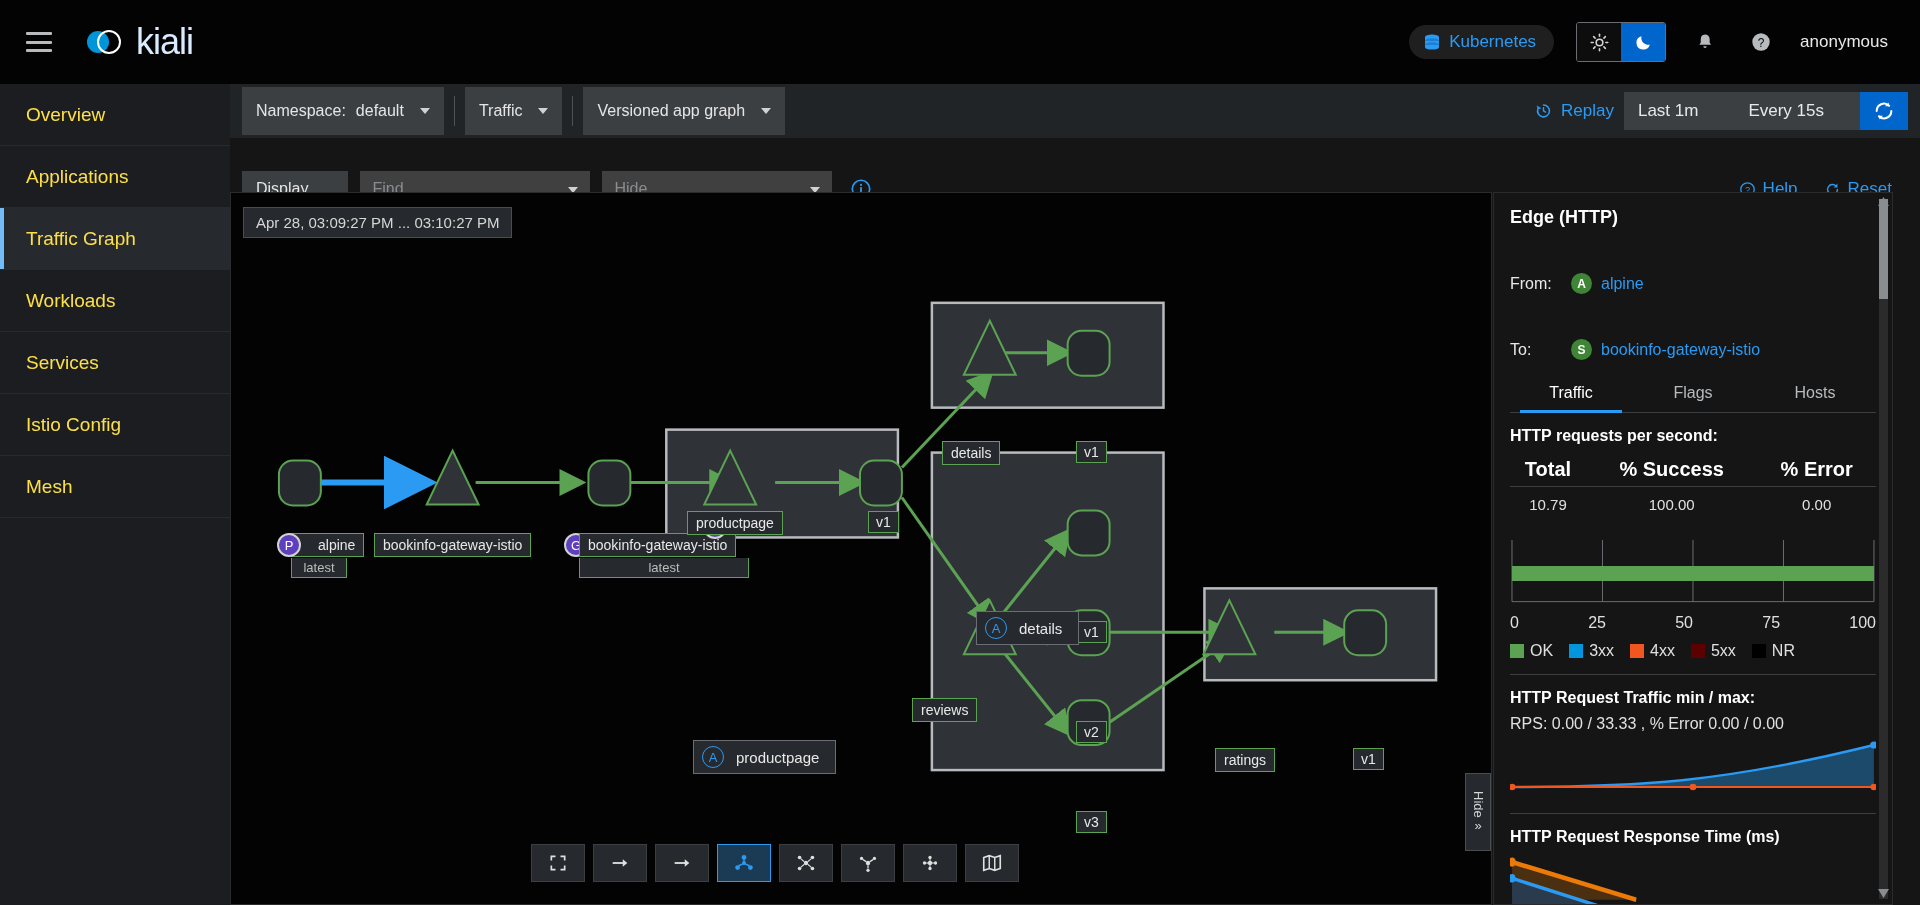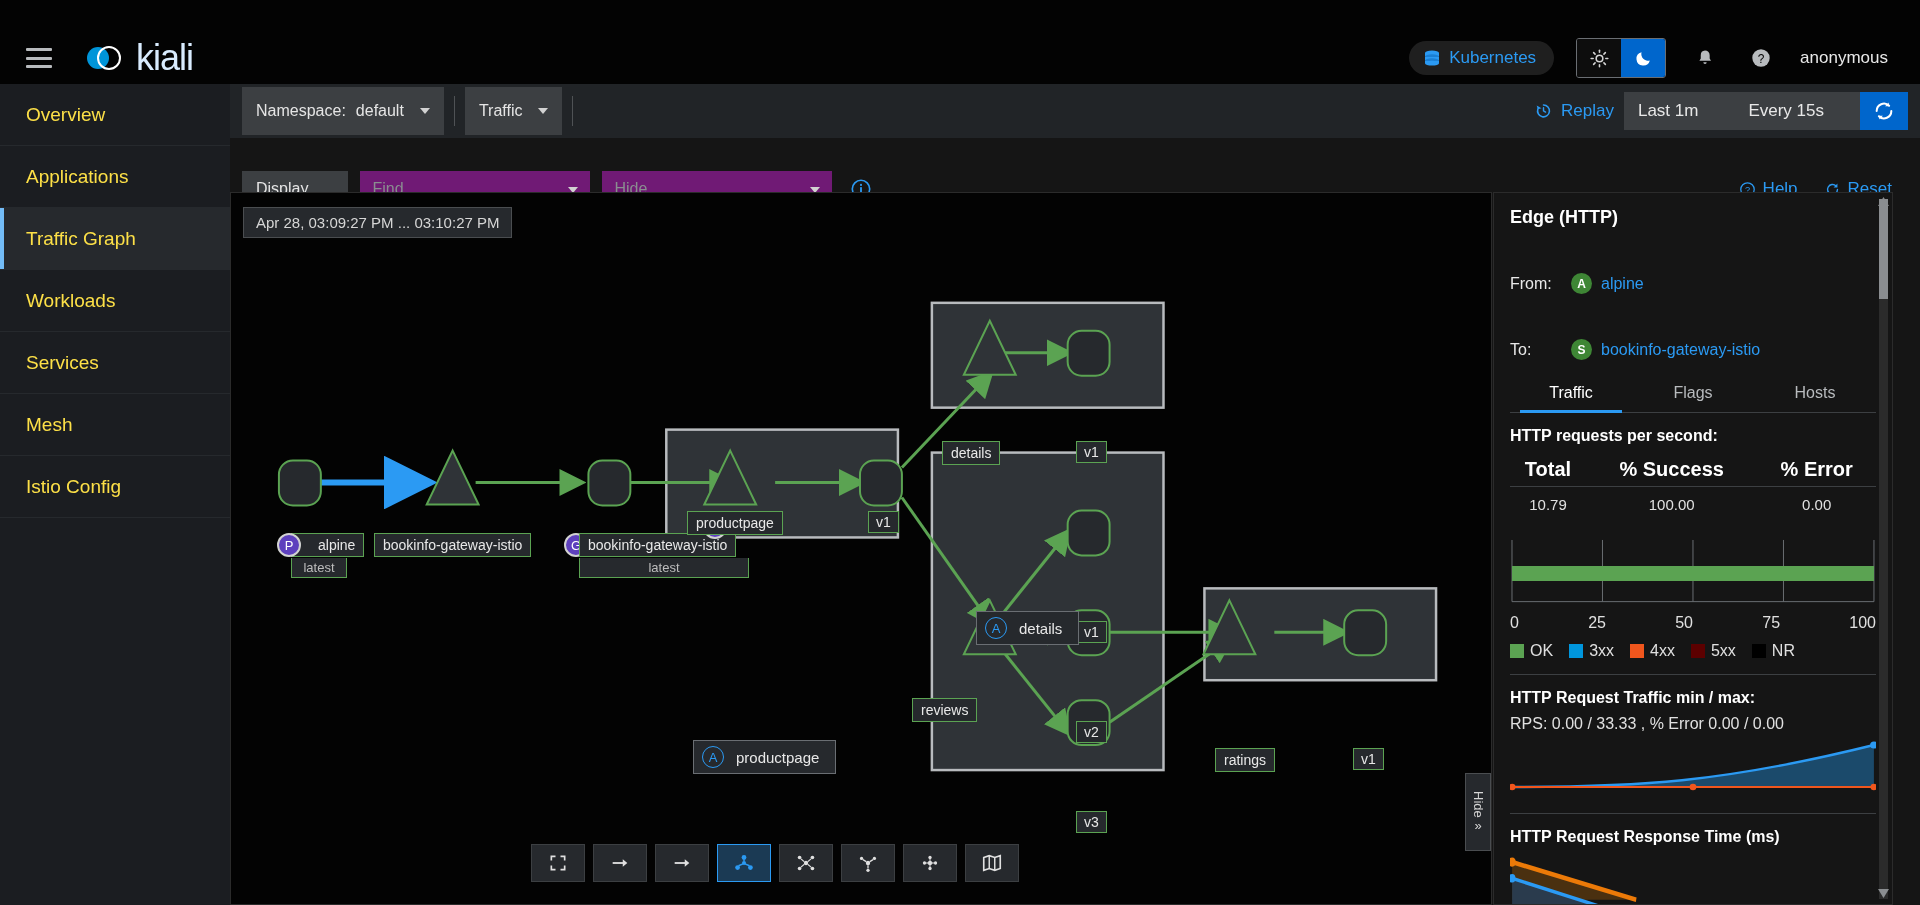--- a/index.html
+++ b/index.html
@@ -7,21 +7,21 @@
     width: 1920px; height: 905px;
     background: #030303;
     font-family: "Liberation Sans", sans-serif;
     color: #e0e0e0;
     overflow: hidden;
   }
   .app { position: relative; width: 1920px; height: 905px; }
 
   
   .masthead {
-    position: absolute; top: 16px; left: 0; width: 1920px; height: 84px;
+    position: absolute; top: 0; left: 0; width: 1920px; height: 84px;
     background: #030303; display: flex; align-items: center;
   }
   .hamburger {
     width: 26px; height: 20px; margin-left: 26px; margin-right: 30px;
     display: flex; flex-direction: column; justify-content: space-between; cursor: pointer;
   }
   .hamburger span { display: block; height: 3px; background: #b8bbbe; border-radius: 1px; }
   .brand { display: flex; align-items: center; gap: 10px; }
   .brand-logo { width: 44px; height: 44px; position: relative; }
   .brand-text { font-size: 36px; color: #d9ecff; letter-spacing: -1px; font-weight: 400; }
@@ -94,21 +94,21 @@
 
   .toolbar2 {
     height: 54px; display: flex; align-items: center; padding: 0 12px;
     background: #151515; gap: 12px; margin-top: 24px;
   }
   .display-btn {
     display: flex; align-items: center; gap: 26px; background: #3c3f42;
     height: 36px; padding: 0 14px; color: #e5e5e5; font-size: 16px; cursor: pointer;
   }
   .find-input {
-    width: 230px; height: 36px; background: #701a75; border: none;
+    width: 230px; height: 36px; background: #404040; border: none;
     border-bottom: 1px solid #8a8d90; color: #e5e5e5; font-size: 16px;
     padding: 0 30px 0 12px; font-family: "Liberation Sans", sans-serif;
   }
   .find-input::placeholder { color: #8a8d90; }
   .input-wrap { position: relative; display: inline-block; }
   .input-wrap .caret2 {
     position: absolute; right: 12px; top: 16px;
     border-left: 5px solid transparent; border-right: 5px solid transparent;
     border-top: 6px solid #d2d2d2; pointer-events: none;
   }
@@ -304,41 +304,45 @@
     <div class="nav-item active">
       <span>Traffic Graph</span>
     </div>
     <div class="nav-item">
       <span>Workloads</span>
     </div>
     <div class="nav-item">
       <span>Services</span>
     </div>
     <div class="nav-item">
+      <span>Istio Config</span>
+    </div>
+    <div class="nav-item">
       <span>Mesh</span>
-    </div>
-    <div class="nav-item">
-      <span>Istio Config</span>
     </div>
   </div>
 
   <div class="content">
 
     <div class="toolbar">
       <div class="ctl">
         <span>Namespace:</span>
         <span>default</span>
         <i class="caret"></i>
       </div>
       <div class="vsep"></div>
       <div class="ctl">
         <span>Traffic</span>
         <i class="caret"></i>
       </div>
       <div class="vsep"></div>
+      <div class="ctl">
+        <span>Versioned app graph</span>
+        <i class="caret"></i>
+      </div>
 
       <div class="toolbar-right">
         <div class="replay-btn">
           <svg width="19" height="19" viewBox="0 0 24 24">
             <path d="M12 5a7.5 7.5 0 1 1-7.1 5.1" fill="none" stroke="#2b9af3" stroke-width="2" stroke-linecap="round"></path>
             <path d="M3.4 5.6l1.3 4.8 4.8-1.3z" fill="#2b9af3"></path>
             <path d="M12 8.6v3.8l2.6 1.6" fill="none" stroke="#2b9af3" stroke-width="1.8" stroke-linecap="round"></path>
           </svg>
           <span>Replay</span>
         </div>

